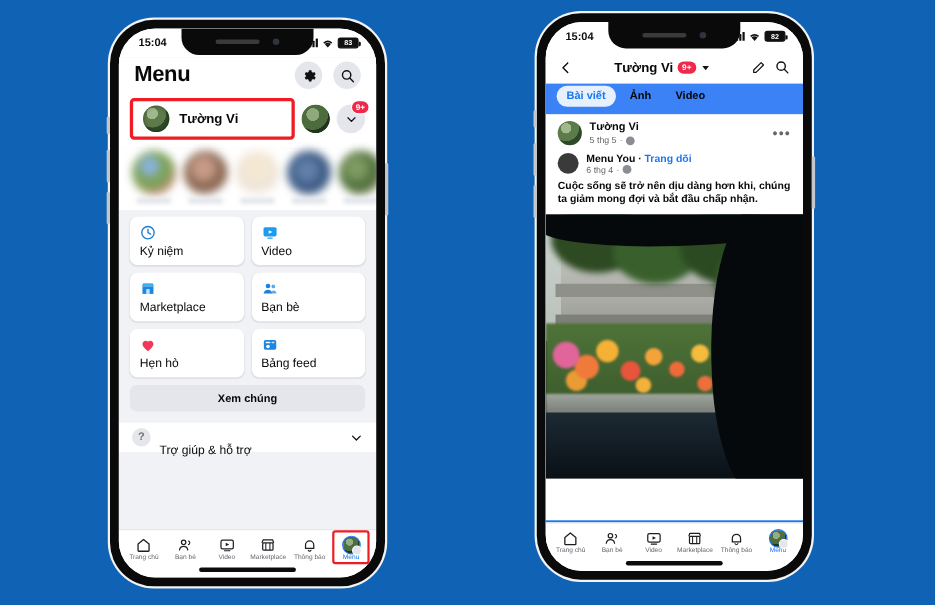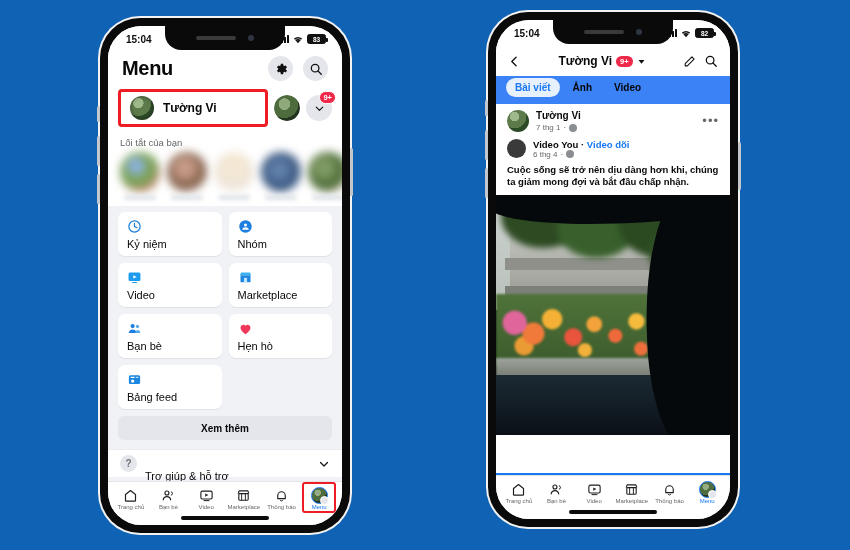--- a/index.html
+++ b/index.html
@@ -345,21 +345,20 @@
         </div>
         <div class="chev-btn">
           <svg width="11" height="11" viewBox="0 0 24 24">
             <polyline points="5,9 12,16 19,9" fill="none" stroke="#111" stroke-width="2.6" stroke-linecap="round" stroke-linejoin="round"></polyline>
           </svg>
           <span class="badge">9+</span>
         </div>
       </div>
 
       <div class="shortcut-sec">
-        <div class="sec-label">Lối tắt của bạn</div>
         <div class="shortcut-row">
           <div class="sc">
             <div class="sc-av" style="background:radial-gradient(circle at 40% 35%,#8ab2d8 0 25%,#7ea35c 26% 60%,#b98a6a 61% 100%)"></div>
             <div class="sc-txt"></div>
           </div>
           <div class="sc">
             <div class="sc-av" style="background:radial-gradient(circle at 45% 40%,#c59a86 0 35%,#8e6a55 36% 70%,#d8d0c8 71% 100%)"></div>
             <div class="sc-txt"></div>
           </div>
           <div class="sc">
@@ -377,28 +376,20 @@
         </div>
       </div>
 
       <div class="tiles">
         <div class="tile">
           <svg class="tile-ico" viewBox="0 0 24 24">
             <circle cx="12" cy="12" r="9" fill="none" stroke="#1c7ed6" stroke-width="2"></circle>
             <polyline points="12,7 12,12 16,14" fill="none" stroke="#1c7ed6" stroke-width="2" stroke-linecap="round"></polyline>
           </svg>
           <div class="tile-lbl">Kỷ niệm</div>
-        </div>
-        <div class="tile">
-          <svg class="tile-ico" viewBox="0 0 24 24">
-            <circle cx="12" cy="12" r="10" fill="#1d7fe0"></circle>
-            <circle cx="12" cy="9.5" r="2.4" fill="#fff"></circle>
-            <path d="M6.5 17c1-2.6 3.2-3.8 5.5-3.8s4.5 1.2 5.5 3.8z" fill="#fff"></path>
-          </svg>
-          <div class="tile-lbl">Nhóm</div>
         </div>
         <div class="tile">
           <svg class="tile-ico" viewBox="0 0 24 24">
             <rect x="2.5" y="4" width="19" height="13.5" rx="2.4" fill="#1d9bf0"></rect>
             <polygon points="10,8.4 15.5,11 10,13.6" fill="#fff"></polygon>
             <rect x="8" y="19" width="8" height="1.8" rx=".9" fill="#1d9bf0"></rect>
           </svg>
           <div class="tile-lbl">Video</div>
         </div>
         <div class="tile">
@@ -429,21 +420,21 @@
             <rect x="3" y="5" width="18" height="14" rx="2.4" fill="#1d86e0"></rect>
             <rect x="5.5" y="7.5" width="7" height="2" rx="1" fill="#fff"></rect>
             <rect x="14" y="7.5" width="4.5" height="2" rx="1" fill="#bfe4fb"></rect>
             <circle cx="9" cy="14.5" r="2.6" fill="#fff"></circle>
           </svg>
           <div class="tile-lbl">Bảng feed</div>
         </div>
       </div>
 
       <div class="more-wrap">
-        <div class="more-btn">Xem thêm</div>
+        <div class="more-btn">Xem chúng</div>
       </div>
 
       <div class="help-row">
         <div class="help-ico">?</div>
         <div class="help-lbl">Trợ giúp &amp; hỗ trợ</div>
         <svg width="12" height="12" viewBox="0 0 24 24">
           <polyline points="5,9 12,16 19,9" fill="none" stroke="#111" stroke-width="2.4" stroke-linecap="round" stroke-linejoin="round"></polyline>
         </svg>
       </div>
     </div>
@@ -566,35 +557,35 @@
         <div class="tab">Ảnh</div>
         <div class="tab">Video</div>
       </div>
 
       <div class="post">
         <div class="post-head">
           <div class="post-av"></div>
           <div class="post-meta">
             <div class="post-name">Tường Vi</div>
             <div class="post-sub">
-              <span>7 thg 1</span>
+              <span>5 thg 5</span>
               <span>·</span>
               <span class="globe"></span>
             </div>
           </div>
           <div class="dots">•••</div>
         </div>
 
         <div class="shared-head">
           <div class="shared-av"></div>
           <div>
             <div class="shared-name">
-              <span>Video You</span>
+              <span>Menu You</span>
               <span>·</span>
-              <span class="follow">Video dõi</span>
+              <span class="follow">Trang dõi</span>
             </div>
             <div class="post-sub">
               <span>6 thg 4</span>
               <span>·</span>
               <span class="globe"></span>
             </div>
           </div>
         </div>
 
         <div class="post-text">Cuộc sống sẽ trở nên dịu dàng hơn khi, chúng ta giảm mong đợi và bắt đầu chấp nhận.</div>

